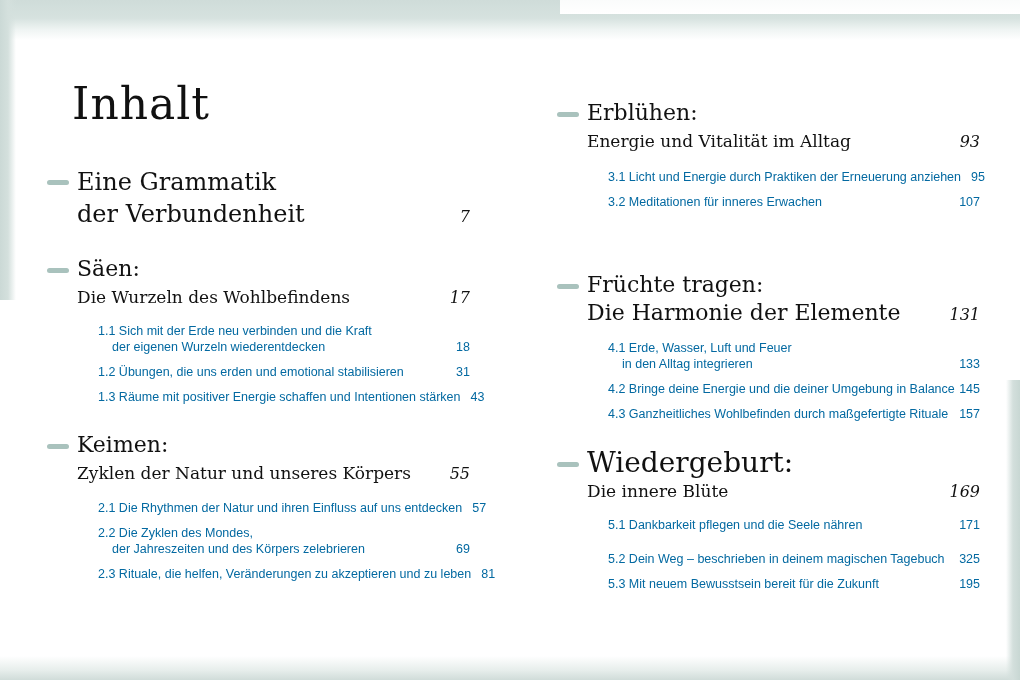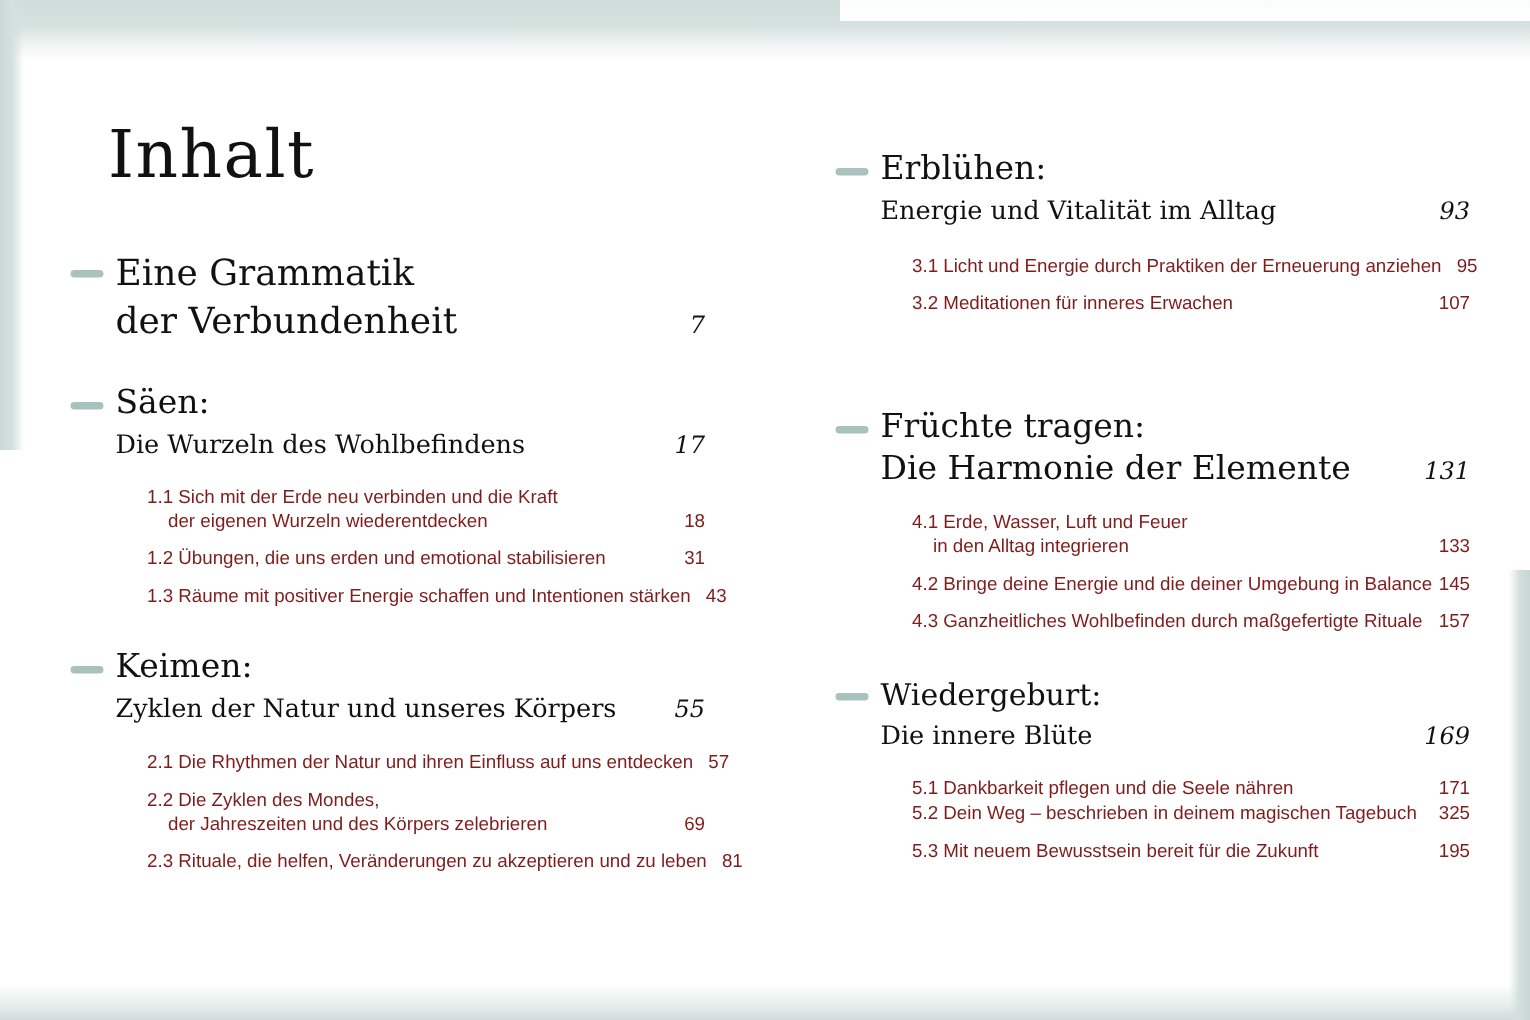--- a/index.html
+++ b/index.html
@@ -51,21 +51,21 @@
     font-family: "DejaVu Serif", serif; color: #111; font-weight: normal;
   }
   .chap-row {
     display: flex; justify-content: space-between; align-items: baseline;
   }
   .chap-page {
     font-family: "DejaVu Serif", serif; font-style: italic; color: #111; font-size: 16px;
   }
   .sub {
     display: flex; justify-content: space-between; align-items: flex-end;
-    font-family: "Liberation Sans", sans-serif; font-size: 12.5px; color: #7f1d1d;
+    font-family: "Liberation Sans", sans-serif; font-size: 12.5px; color: #0369a1;
     line-height: 16px;
   }
   .sub-text { white-space: nowrap; }
   .sub-line2 { display: block; padding-left: 14px; }
   .sub-page { min-width: 24px; text-align: right; }
 </style>
 </head>
 <body>
 
 <div class="edge edge-top"></div>
@@ -171,28 +171,28 @@
       <span class="sub-page">145</span>
     </div>
     <div class="sub">
       <span class="sub-text">4.3 Ganzheitliches Wohlbefinden durch maßgefertigte Rituale</span>
       <span class="sub-page">157</span>
     </div>
   </div>
 
   <div class="chapter" style="left:77px; top:448px; width:393px;">
     <span class="dash" style="top:14px;"></span>
-    <div class="chap-head" style="font-size:20px; line-height:30px;">Wiedergeburt:</div>
+    <div class="chap-head" style="font-size:28px; line-height:30px;">Wiedergeburt:</div>
     <div class="chap-row">
       <span class="chap-head" style="font-size:17px; line-height:26px;">Die innere Blüte</span>
       <span class="chap-page">169</span>
     </div>
   </div>
   <div style="position:absolute; left:98px; top:517px; width:372px;">
-    <div class="sub" style="margin-bottom:1px;">
+    <div class="sub" style="margin-bottom:18px;">
       <span class="sub-text">5.1 Dankbarkeit pflegen und die Seele nähren</span>
       <span class="sub-page">171</span>
     </div>
     <div class="sub" style="margin-bottom:9px;">
       <span class="sub-text">5.2 Dein Weg –  beschrieben in deinem magischen Tagebuch</span>
       <span class="sub-page">325</span>
     </div>
     <div class="sub">
       <span class="sub-text">5.3 Mit neuem Bewusstsein bereit für die Zukunft</span>
       <span class="sub-page">195</span>

